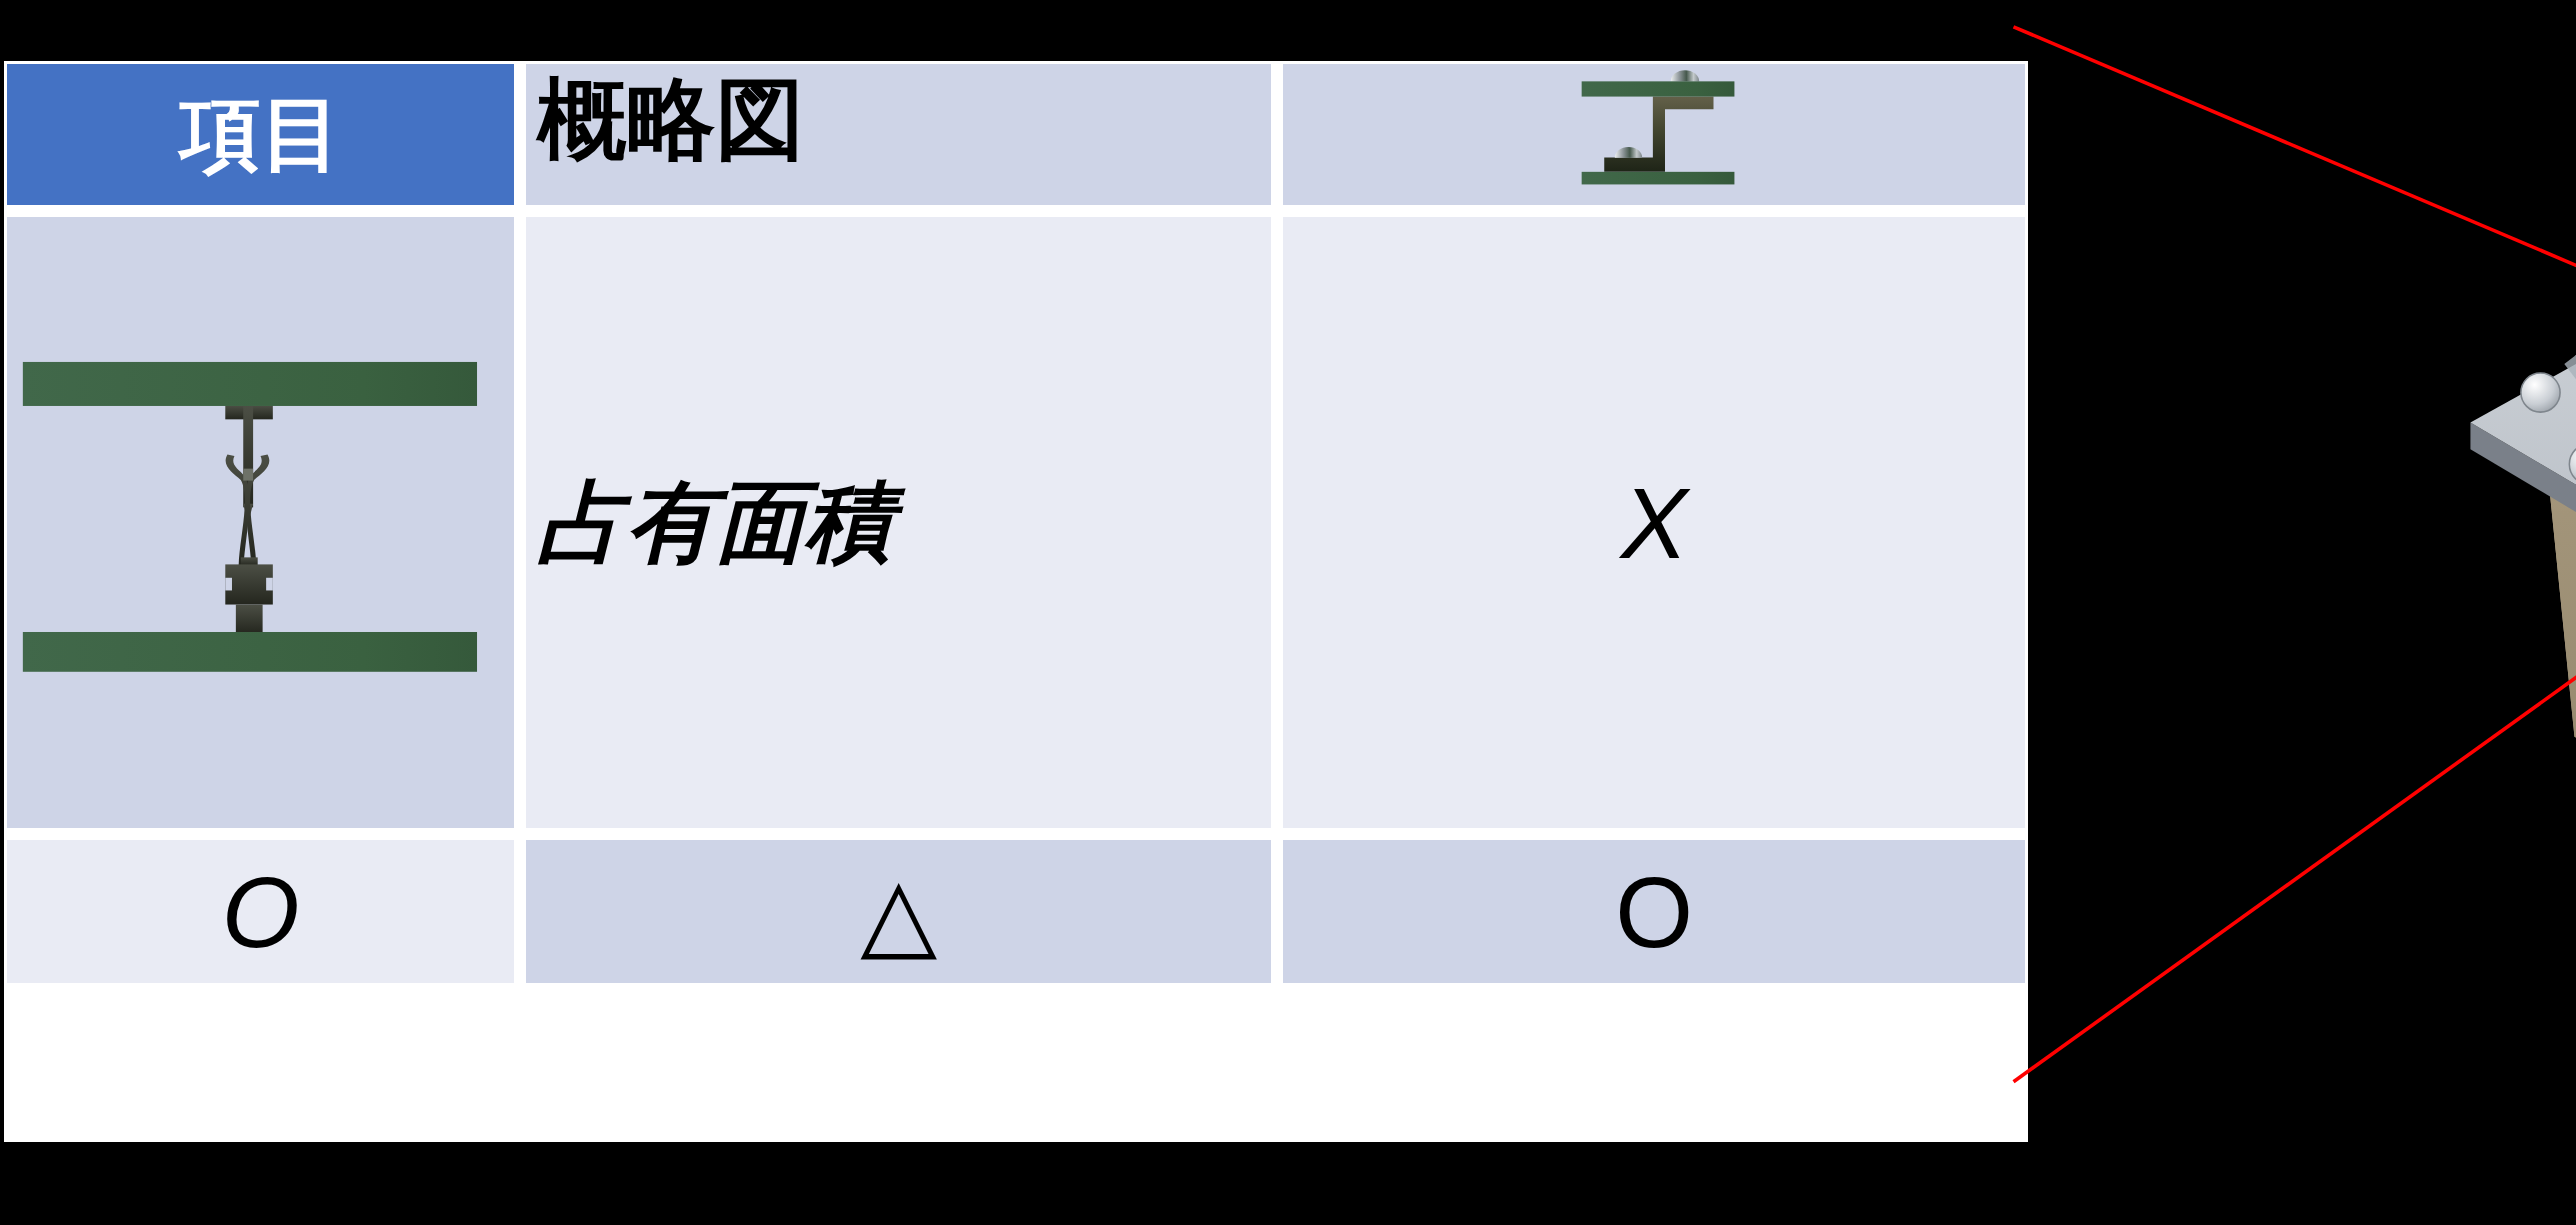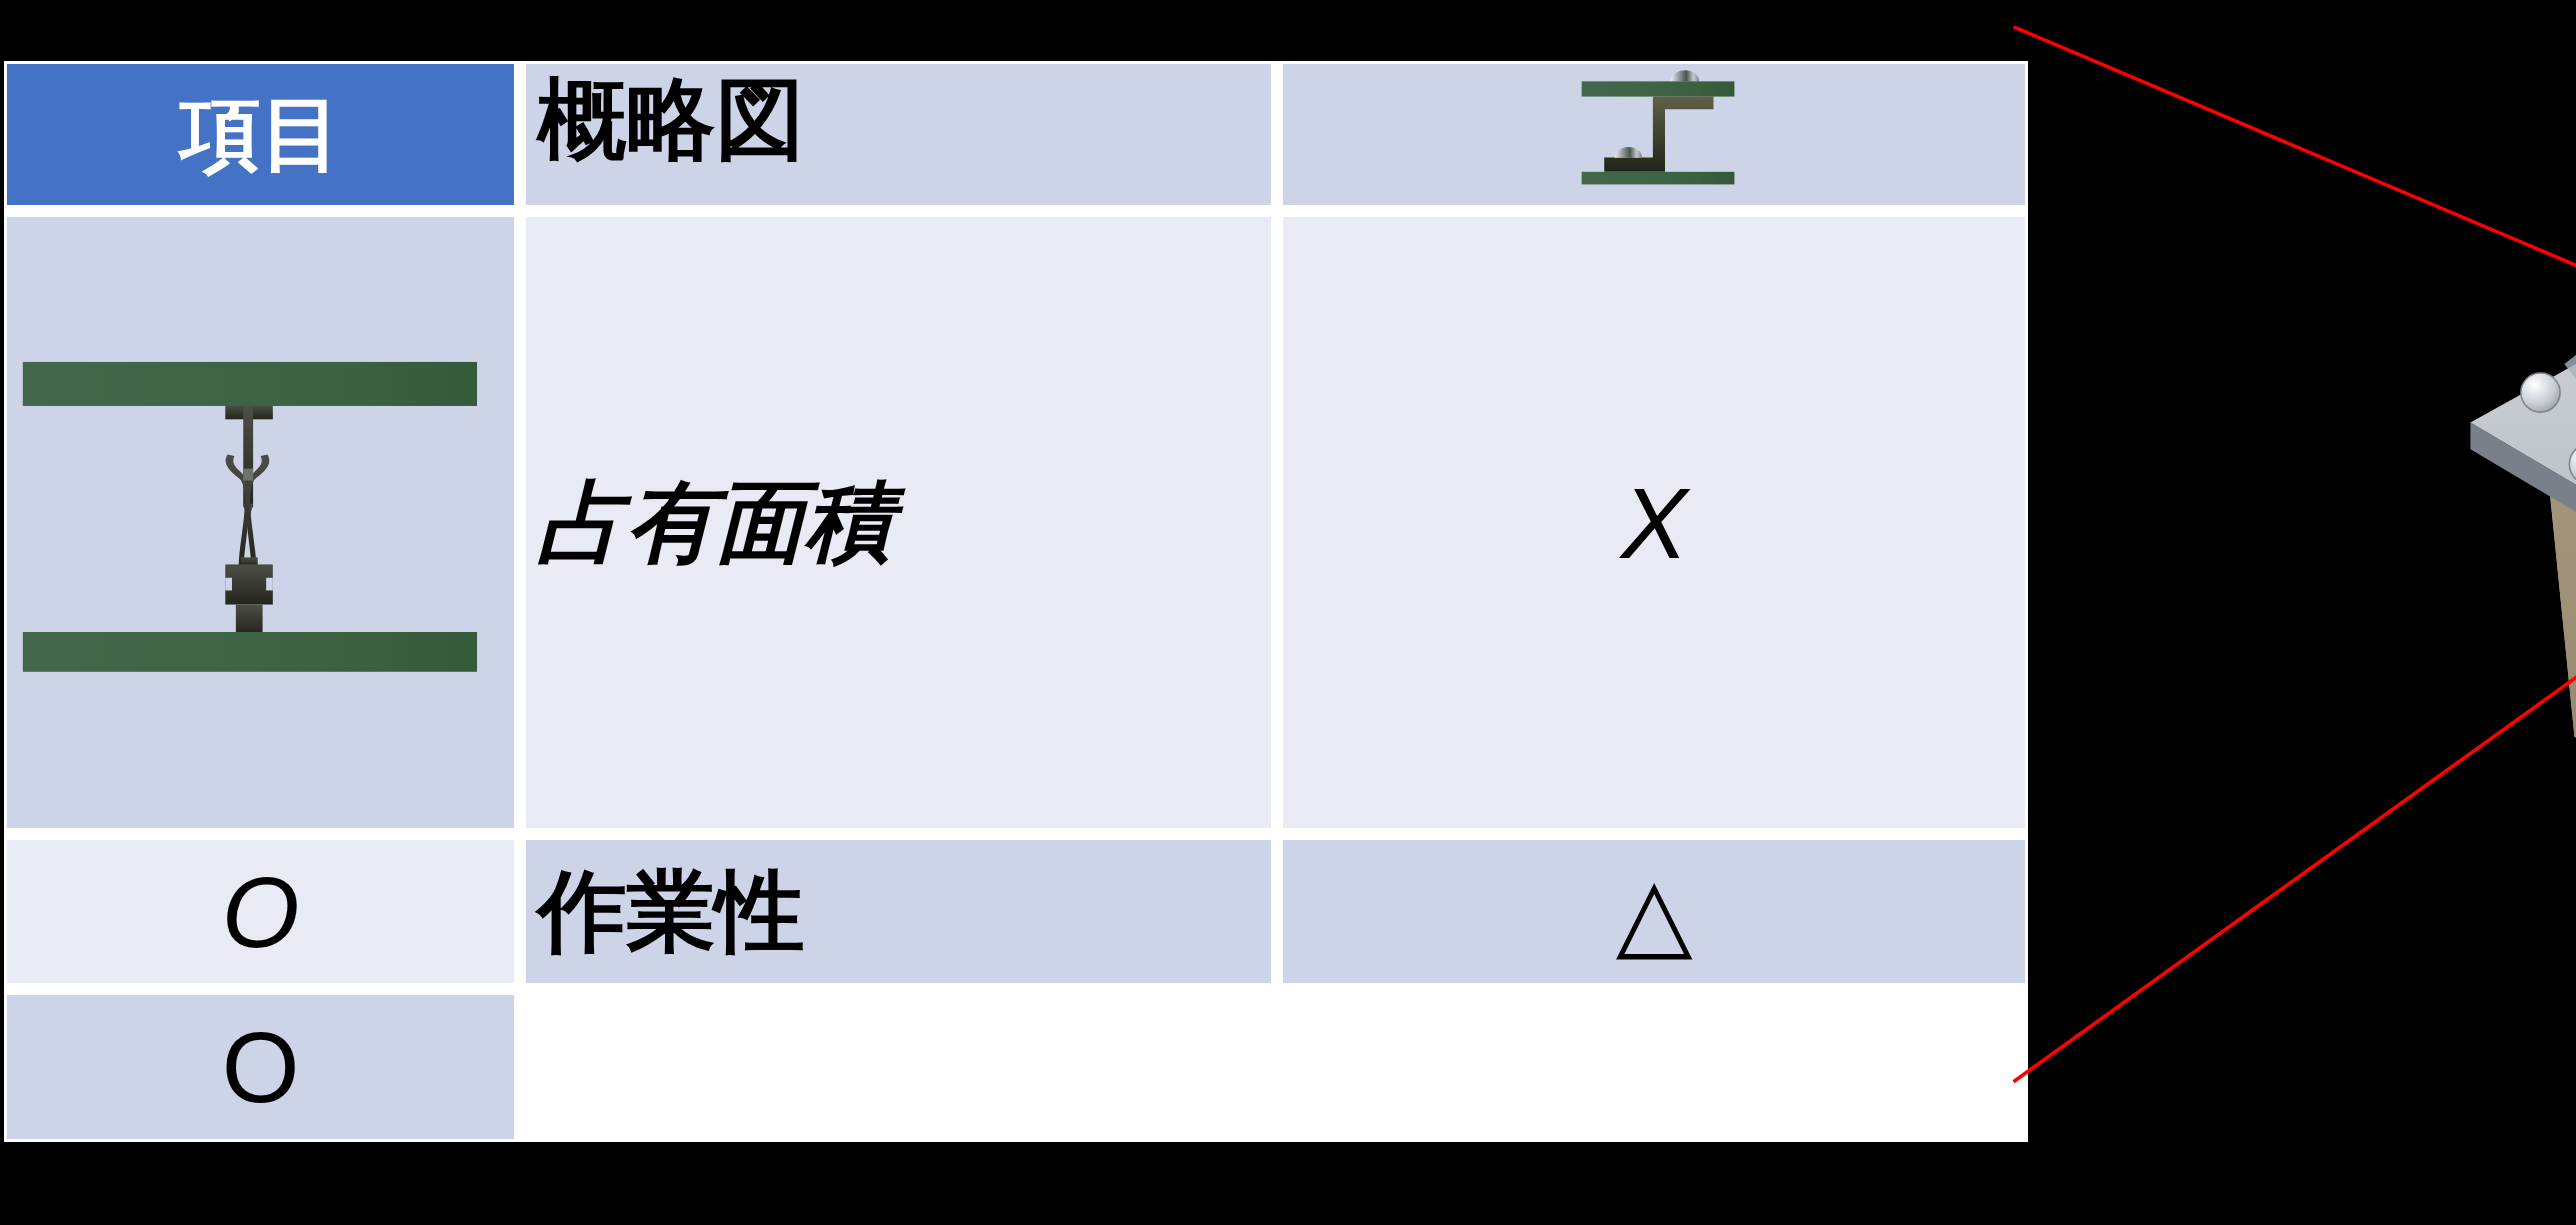--- a/index.html
+++ b/index.html
@@ -102,21 +102,20 @@
         <rect x="736" y="750" width="19" height="36" fill="#CED4E7"></rect>
         <rect x="45" y="137" width="1290" height="125" fill="url(#gPcb)"></rect>
         <rect x="45" y="904" width="1290" height="113" fill="url(#gPcb)"></rect>
       </svg>
     </div>
 
     <div class="cell band-light lab">占有面積</div>
     <div class="cell band-light sym">X</div>
     <div class="cell band-light sym">O</div>
 
-    <div class="cell band-dark lab">作業性</div>
     <div class="cell band-dark sym">△</div>
     <div class="cell band-dark sym">O</div>
   </div>
 
   <div id="product-wrap">
     <svg width="1416" height="1225" viewBox="0 0 2749 2378">
       <defs>
         <radialGradient id="gLid" cx="0.56" cy="0.36" r="0.75">
           <stop offset="0" stop-color="#F3F5F7"></stop>
             <stop offset="0.5" stop-color="#DFE3E8"></stop>

